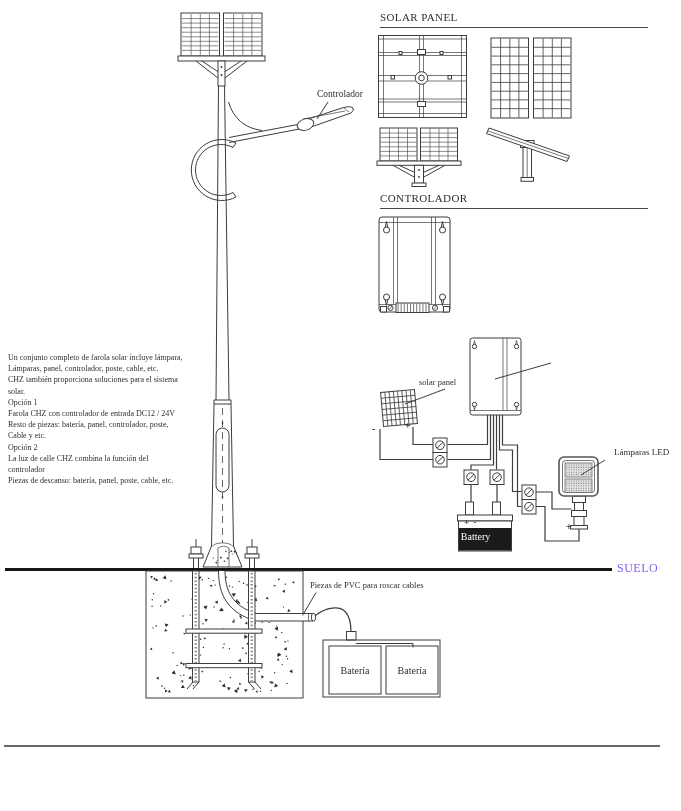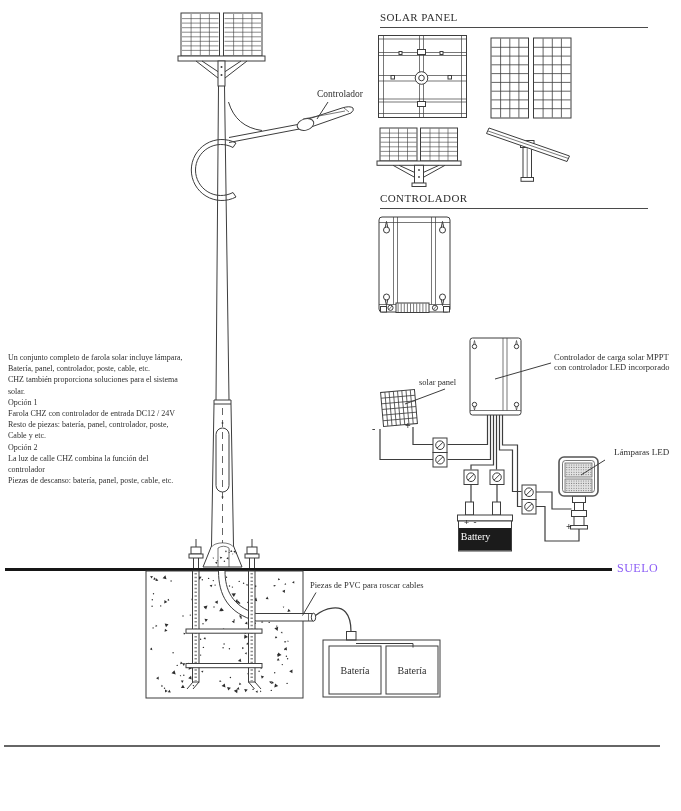--- a/index.html
+++ b/index.html
@@ -630,38 +630,34 @@
   <line x1="4" y1="746" x2="660" y2="746" stroke="#333" stroke-width="1.4"></line>
 </svg>
 
   <div class="hd" style="left:380px;top:11px;">SOLAR PANEL</div>
   <div class="hd" style="left:380px;top:192px;">CONTROLADOR</div>
 
   <div class="t lbl" style="left:317px;top:89px;font-size:9.5px;">Controlador</div>
 
   <div class="t" style="left:8px;top:352px;">
     <div class="desc">Un conjunto completo de farola solar incluye lámpara,</div>
-    <div class="desc">Batería, panel, controlador, poste, cable, etc.</div>
+    <div class="desc">Lámparas, panel, controlador, poste, cable, etc.</div>
     <div class="desc">CHZ también proporciona soluciones para el sistema</div>
     <div class="desc">solar.</div>
     <div class="desc">Opción 1</div>
     <div class="desc">Farola CHZ con controlador de entrada DC12 / 24V</div>
     <div class="desc">Resto de piezas: batería, panel, controlador, poste,</div>
     <div class="desc">Cable y etc.</div>
     <div class="desc">Opción 2</div>
     <div class="desc">La luz de calle CHZ combina la función del</div>
     <div class="desc">controlador</div>
     <div class="desc">Piezas de descanso: batería, panel, poste, cable, etc.</div>
   </div>
 
   <div class="t lbl" style="left:419px;top:377px;">solar panel</div>
-  <div class="t lbl" style="left:554px;top:352px;line-height:10px;">
-    <div>Controlador de carga solar MPPT</div>
-    <div>con controlador LED incorporado</div>
-  </div>
   <div class="t lbl" style="left:606px;top:447px;font-size:9px;padding-left:8px;">Lámparas LED</div>
 
   <div class="t sign" style="left:372px;top:423px;">-</div>
   <div class="t sign" style="left:405px;top:420px;">+</div>
   <div class="t sign" style="left:566px;top:521px;">+</div>
   <div class="t sign" style="left:464px;top:517px;font-size:9px;letter-spacing:1px;">+ -</div>
   <div class="cell" style="left:459px;top:531px;width:33px;color:#fff;font-size:10px;">Battery</div>
 
   <div class="t" style="left:617px;top:561px;font-size:12px;letter-spacing:.5px;color:#8b5cf6;">SUELO</div>
   <div class="t lbl" style="left:310px;top:580px;">Piezas de PVC para roscar cables</div>

